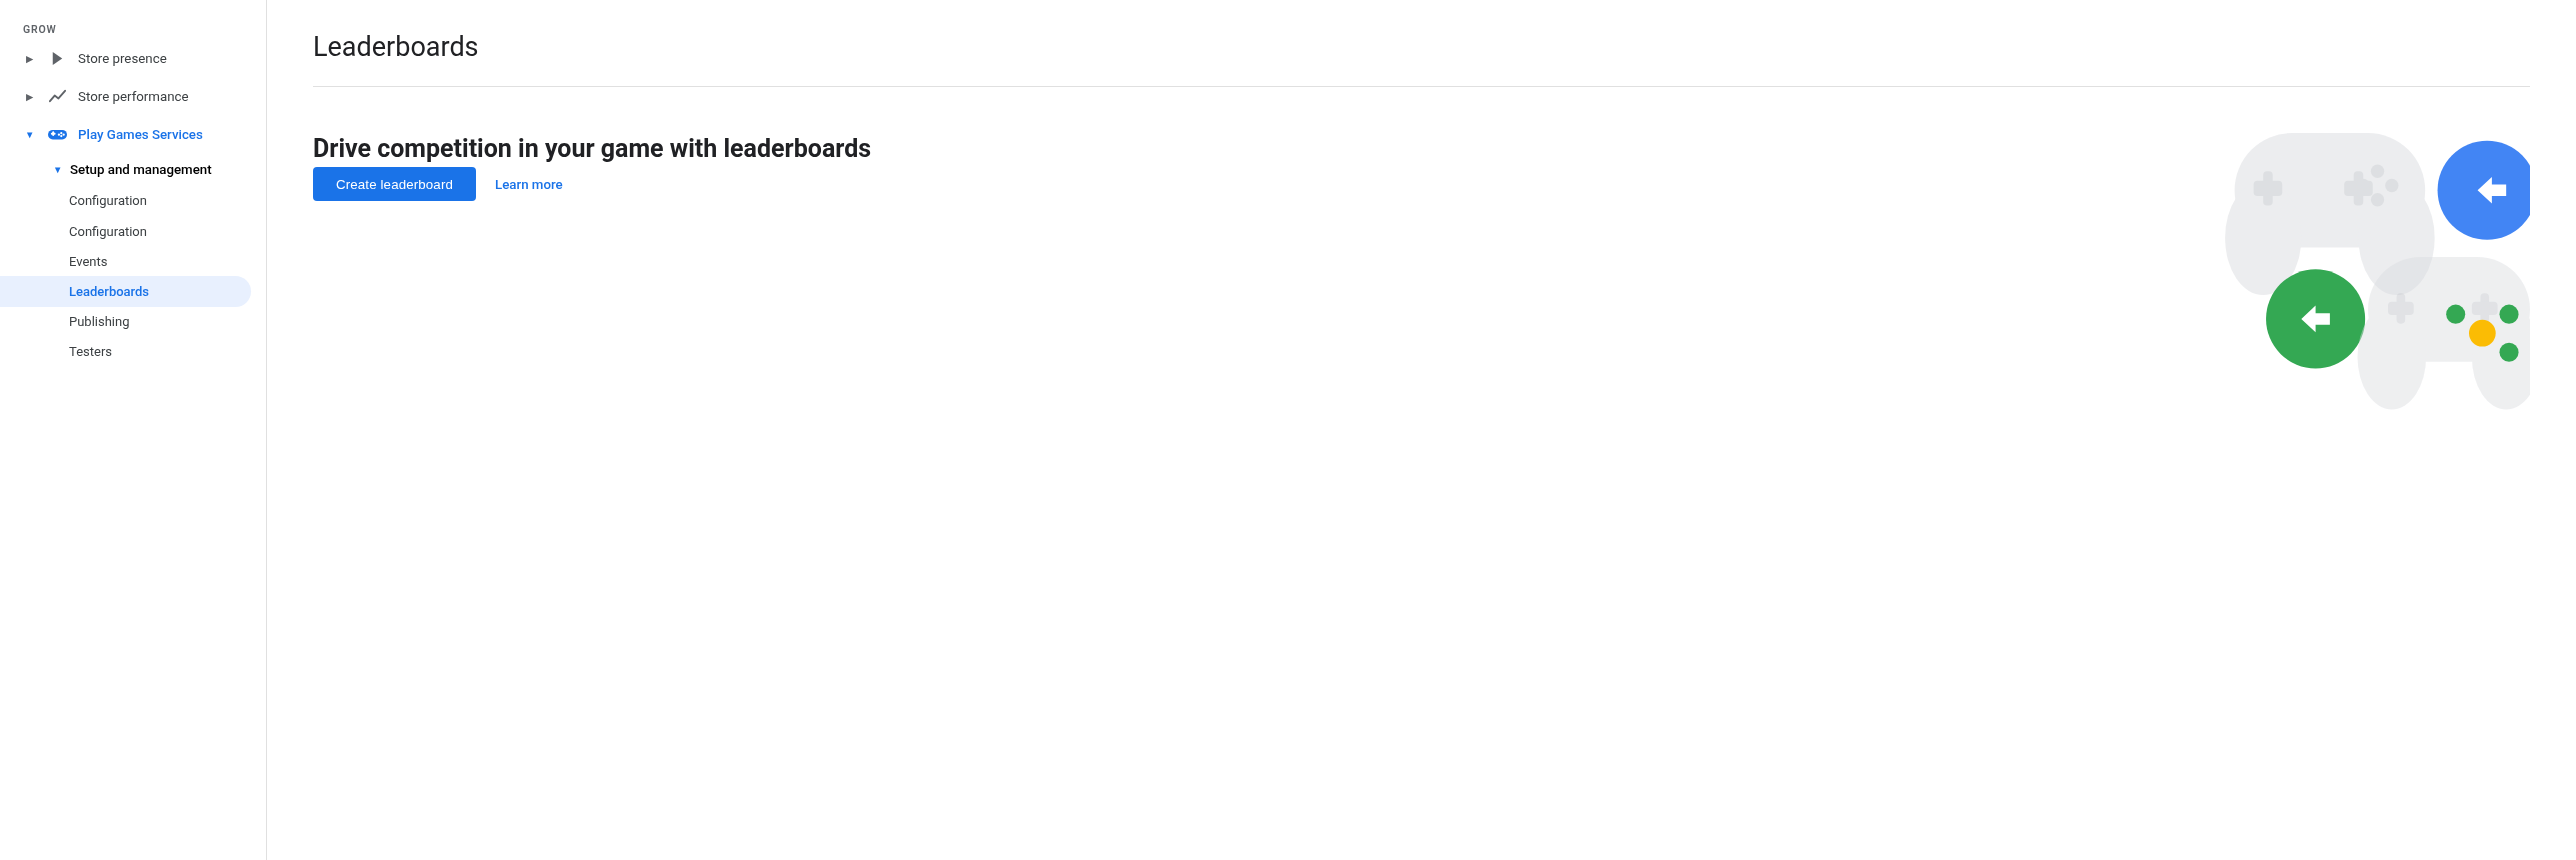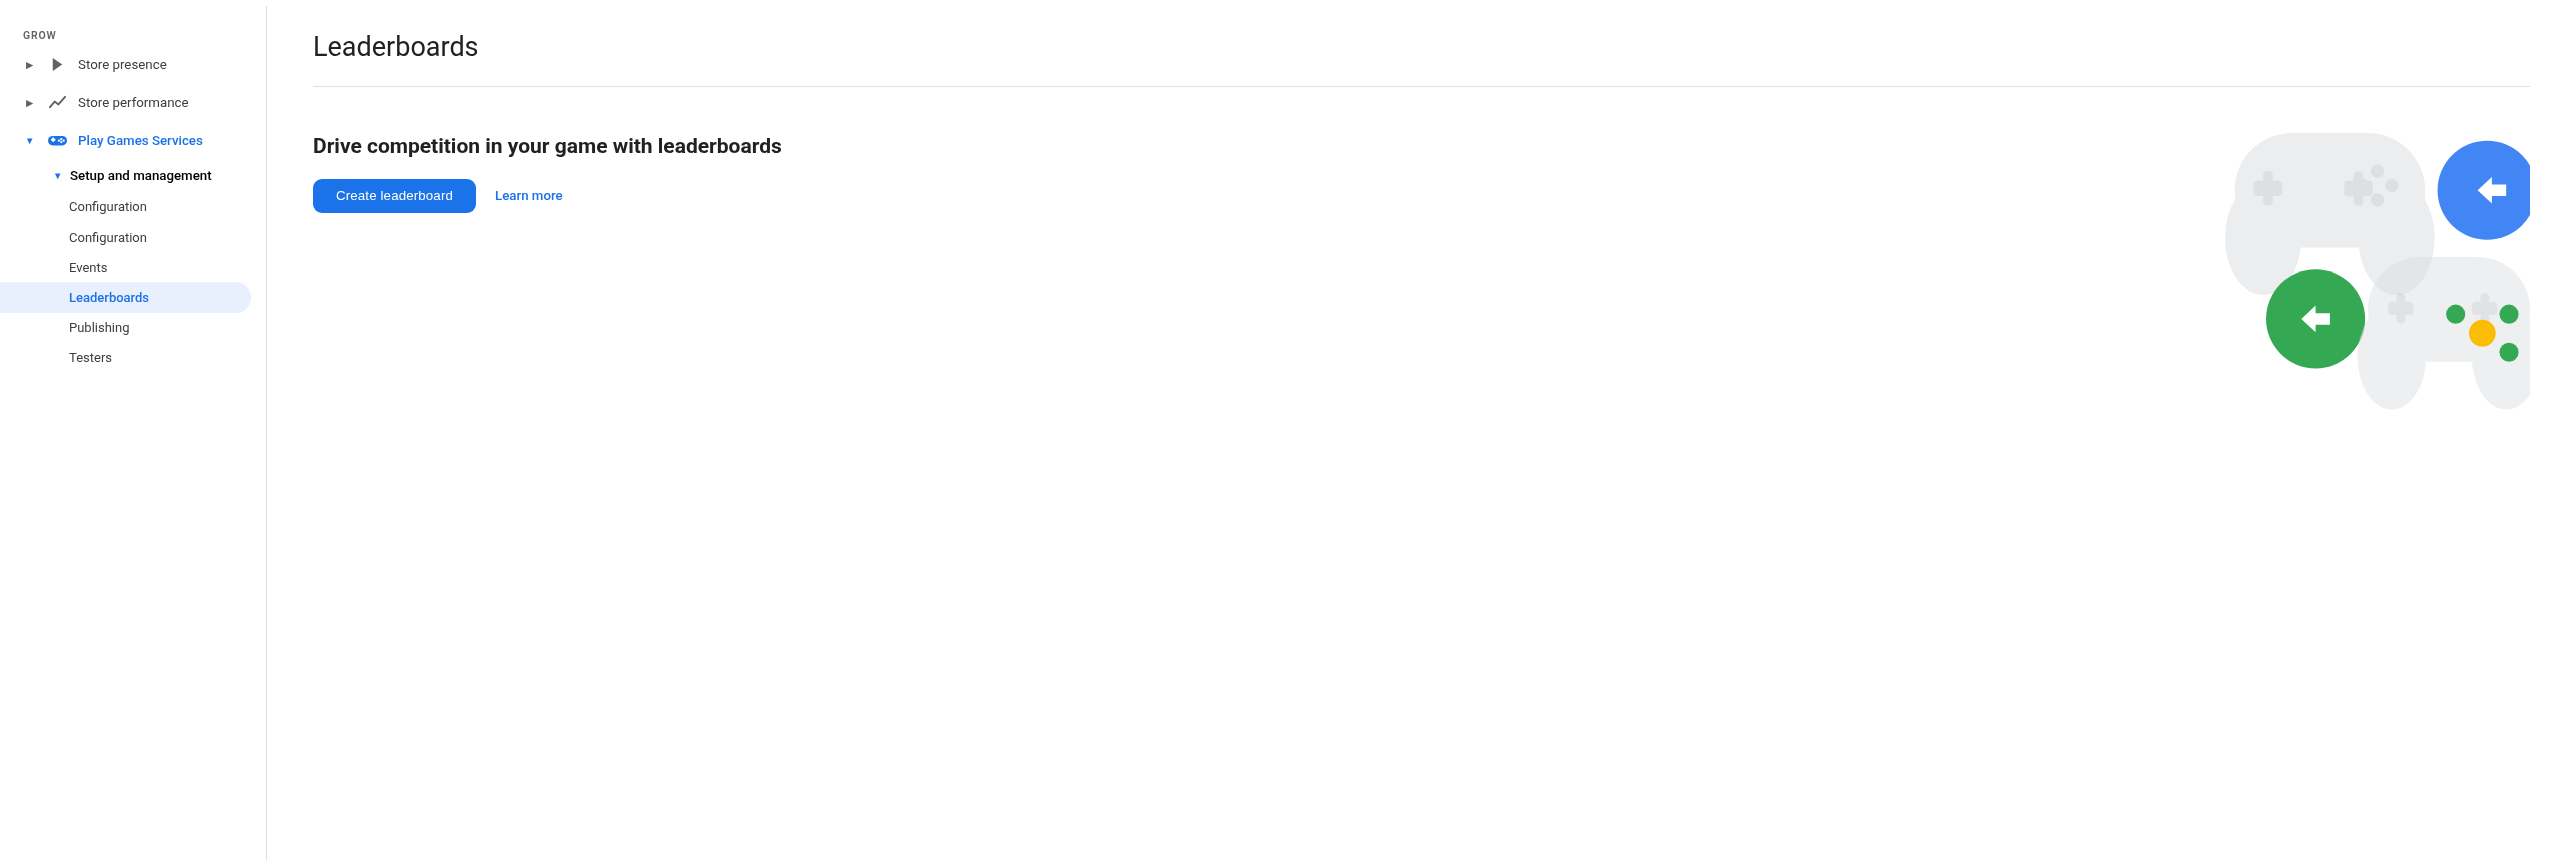--- a/index.html
+++ b/index.html
@@ -13,21 +13,20 @@
     }
 
     
     .sidebar {
       width: 267px;
       min-width: 267px;
       background: #fff;
       padding: 15.2px 0;
       border-right: 1px solid #e0e0e0;
       overflow-y: auto;
-      margin-top: 6px;
     }
 
     .sidebar-section-label {
       font-size: 10.5px;
       font-weight: 600;
       color: #5f6368;
       text-transform: uppercase;
       letter-spacing: 0.8px;
       padding: 7.6px 23px 3.8px 23px;
     }
@@ -120,45 +119,45 @@
       display: flex;
       align-items: flex-start;
       justify-content: space-between;
     }
 
     .content-text {
       max-width: 571px;
     }
 
     .content-heading {
-      font-size: 21px;
+      font-size: 25px;
       font-weight: 700;
       color: #202124;
-      margin-bottom: 19px;
+      margin-bottom: 2px;
       line-height: 1.3;
     }
 
     .content-description {
       font-size: 13.3px;
       color: #3c4043;
       line-height: 1.6;
       margin-bottom: 30.5px;
     }
 
     .actions {
       display: flex;
       align-items: center;
       gap: 19px;
     }
 
     .btn-primary {
       background: #1a73e8;
       color: #fff;
       border: none;
-      border-radius: 9px;
+      border-radius: 4px;
       padding: 9.5px 23px;
       font-size: 13.3px;
       font-weight: 500;
       cursor: pointer;
       letter-spacing: 0.01em;
     }
 
     .btn-link {
       background: none;
       border: none;

